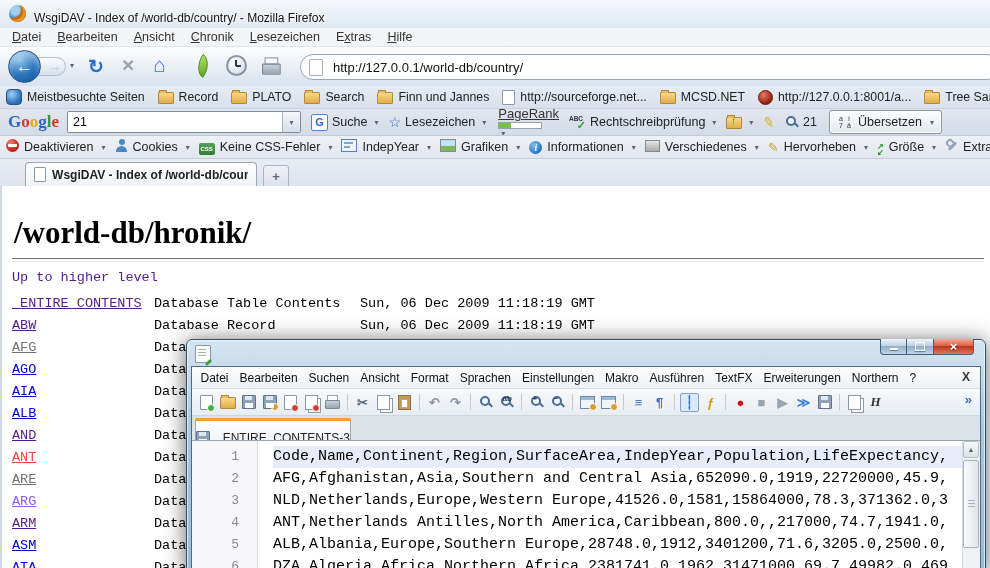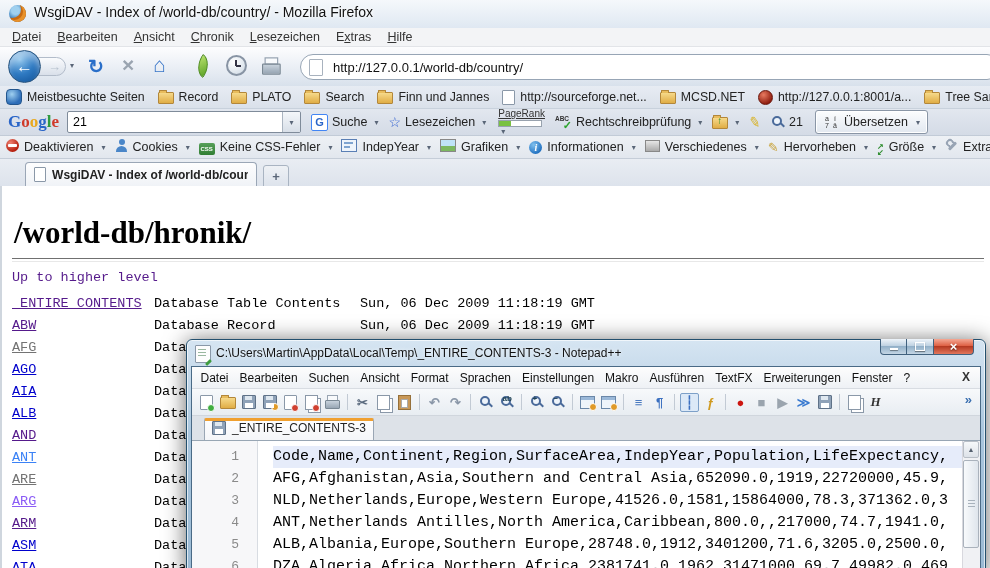--- a/index.html
+++ b/index.html
@@ -17,21 +17,21 @@
           background:linear-gradient(90deg,rgba(203,219,226,0) 0,#c9d8de 60px,#d2dfe5 100%);
           border-bottom:1px solid #9eb4bc}
   .bghdr{position:absolute;top:1px;font-size:11px;color:rgba(38,72,86,.6);filter:blur(.7px);white-space:nowrap}
 
   
   .ff-titlebar{left:0;top:0;width:990px;height:28px;background:linear-gradient(#f5f8fb,#dfe8f2);
                border-bottom:1px solid #cdd7e2}
   .ff-icon{position:absolute;left:9px;top:5px;width:17px;height:17px;border-radius:50%;
            background:radial-gradient(circle at 38% 32%,#9fd0ef 0 25%,#2e74b5 60%,#1c4f86);
            box-shadow:inset -3px -2px 0 0 #e8912a, inset -5px -4px 0 0 #c86a12}
-  .ff-title{position:absolute;left:34px;top:4px;font-size:14px;color:#111;
+  .ff-title{position:absolute;left:34px;top:11px;font-size:12px;color:#111;
             text-shadow:0 0 4px #fff,0 0 4px #fff;white-space:nowrap}
 
   .ff-menubar{left:0;top:28px;width:990px;height:19px;background:#f3f4f6;border-bottom:1px solid #e2e4e8;
               display:flex;align-items:center;padding-left:4px;box-sizing:border-box}
   .ffmenu-item{font-size:12.5px;color:#333;padding:0 8px;cursor:default}
 
   .ff-nav{left:0;top:47px;width:990px;height:39px;
           background:linear-gradient(#fdfdfe,#e4eaf2 70%,#d8e1ec);border-bottom:1px solid #b9c4d2}
   .btn-back{left:8px;top:50px;width:31px;height:31px;border-radius:50%;
             background:radial-gradient(circle at 35% 28%,#8ec4ec,#2f7ac2 48%,#0c4c92);
@@ -76,21 +76,21 @@
            border-radius:2px;overflow:hidden}
   .gsearch input{border:none;outline:none;flex:1;font-size:12.5px;padding:0 5px;
                  font-family:"Liberation Sans",sans-serif}
   .gsearch .dd{width:17px;height:100%;background:linear-gradient(#f4f7fa,#d8dfe8);
                border-left:1px solid #aab4c0;display:flex;align-items:center;justify-content:center}
   .gtb-item{display:inline-flex;align-items:center;gap:4px;font-size:12.5px;color:#222;margin-left:10px}
   .gicon-g{width:15px;height:15px;background:#fff;border:1px solid #4285f4;color:#2a65c8;font-weight:bold;
            font-size:11px;display:inline-flex;align-items:center;justify-content:center;border-radius:2px}
   .gstar{color:#2f5fd0;font-size:14px}
   .pagerank{display:inline-flex;flex-direction:column;align-items:flex-start;margin-left:12px}
-  .pagerank b{font-size:10px;color:#333;font-weight:normal;text-decoration:underline}
+  .pagerank b{font-size:13px;color:#333;font-weight:normal;text-decoration:underline}
   .pr-bar{width:42px;height:5px;border:1px solid #98a2ae;background:#fff;margin-top:1px}
   .pr-bar i{display:block;width:12px;height:100%;background:#7ac142}
   .abc-ic{position:relative;width:17px;height:15px;display:inline-block}
   .abc-ic b{position:absolute;left:0;top:0;font-size:6.5px;color:#333;letter-spacing:0}
   .abc-ic i{position:absolute;right:0;bottom:-2px;font-style:normal;color:#2da42e;font-size:11px;font-weight:bold}
   .fol-up{position:relative}
   .fol-up::after{content:"↑";position:absolute;left:4px;top:-3px;color:#1e8a1e;font-size:10px;font-weight:bold}
   .hl-pen{color:#d8b32a;font-size:14px;display:inline-block;transform:rotate(10deg)}
   .i-mag{position:relative;width:14px;height:14px;display:inline-block;vertical-align:middle}
   .i-mag::before{content:"";position:absolute;left:1px;top:1px;width:6px;height:6px;border:2px solid #4a6a9a;
@@ -207,23 +207,23 @@
   .i-print::before{content:"";position:absolute;left:2px;top:-1px;width:9px;height:4px;background:#f8fafc;border:1px solid #98a4b2}
   .i-print::after{content:"";position:absolute;left:0;top:4px;width:13px;height:7px;
                   background:linear-gradient(#c8d2dc,#98a6b4);border:1px solid #7a8894;border-radius:1px}
   .i-win{display:inline-block;width:13px;height:11px;border:1px solid #6a87a8;background:#eef4fa;position:relative}
   .i-win::before{content:"";position:absolute;left:0;top:0;right:0;height:3px;background:#9ab8d8}
   .badge{position:absolute;right:-3px;bottom:-3px;width:6px;height:6px;border-radius:50%;border:1px solid #fff}
   .bg-green{background:#3fae3f}.bg-red{background:#d04030}.bg-orange{background:#e09a28}
   .hsty{font-family:"Liberation Serif",serif;font-weight:bold;font-style:italic}
 
   .npp-tabbar{position:relative;height:26px;background:#dde2e8;border-bottom:1px solid #b8c0ca}
-  .npp-tab{position:absolute;left:12px;top:2px;height:24px;background:linear-gradient(#fdfdfe,#f2f4f7);
+  .npp-tab{position:absolute;left:3px;top:2px;height:24px;background:linear-gradient(#fdfdfe,#f2f4f7);
            border:1px solid #9aa6b4;border-bottom:none;border-top:3px solid #f0a030;border-radius:2px 2px 0 0;
-           display:flex;align-items:flex-start;gap:6px;padding:0 7px}
+           display:flex;align-items:flex-end;gap:6px;padding:0 0}
   .npp-tab-label{font-size:12px;color:#222;white-space:nowrap}
 
   .npp-editor{position:absolute;left:0;right:0;top:73px;bottom:0;background:#fff;overflow:hidden;
               border-top:1px solid #98a6b4}
   .npp-gutter{position:absolute;left:0;top:0;bottom:0;width:66px;background:#f7f7f9;
               border-right:1px solid #d8dce2;padding-top:5px;box-sizing:border-box}
   .gnum{height:22px;line-height:22px;text-align:right;padding-right:18px;
         font-family:"Liberation Mono",monospace;font-size:13px;color:#8a8a8a}
   .npp-code{position:absolute;left:81px;right:17px;top:0;bottom:0;padding-top:5px;overflow:hidden}
   .cline{height:22px;line-height:22px;font-family:"Liberation Mono",monospace;font-size:15px;color:#000;
@@ -472,21 +472,21 @@
         <a class="mono" style="color:#0000cc">ALB</a>
         <span class="mono type">Database Record</span>
         <span class="mono date"></span>
       </div>
       <div class="listrow" style="top:242px">
         <a class="mono" style="color:#551a8b">AND</a>
         <span class="mono type">Database Record</span>
         <span class="mono date"></span>
       </div>
       <div class="listrow" style="top:264px">
-        <a class="mono" style="color:#3b82f6">ANT</a>
+        <a class="mono" style="color:#ef4444">ANT</a>
         <span class="mono type">Database Record</span>
         <span class="mono date"></span>
       </div>
       <div class="listrow" style="top:286px">
         <a class="mono" style="color:#737373">ARE</a>
         <span class="mono type">Database Record</span>
         <span class="mono date"></span>
       </div>
       <div class="listrow" style="top:308px">
         <a class="mono" style="color:#8b5cf6">ARG</a>
@@ -507,21 +507,20 @@
         <a class="mono" style="color:#0000cc">ATA</a>
         <span class="mono type">Database Record</span>
         <span class="mono date"></span>
       </div>
     </div>
 </div>
 
 <div class="abs npp">
   <div class="npp-frame"></div>
   <span class="npp-ico"></span>
-  <span class="npp-title">C:\Users\Martin\AppData\Local\Temp\_ENTIRE_CONTENTS-3 - Notepad++</span>
   <div class="npp-btns">
       <span class="wbtn min">
         <b class="wb-min"></b>
       </span>
       <span class="wbtn max">
         <b class="wb-max"></b>
       </span>
       <span class="wbtn close">
         <i class="wb-x">×</i>
       </span>
@@ -534,21 +533,21 @@
           <span class="nppmenu-item">Bearbeiten</span>
           <span class="nppmenu-item">Suchen</span>
           <span class="nppmenu-item">Ansicht</span>
           <span class="nppmenu-item">Format</span>
           <span class="nppmenu-item">Sprachen</span>
           <span class="nppmenu-item">Einstellungen</span>
           <span class="nppmenu-item">Makro</span>
           <span class="nppmenu-item">Ausführen</span>
           <span class="nppmenu-item">TextFX</span>
           <span class="nppmenu-item">Erweiterungen</span>
-          <span class="nppmenu-item">Fenster</span>
+          <span class="nppmenu-item">Northern</span>
           <span class="nppmenu-item">?</span>
         </span>
       <span class="npp-menu-x">X</span>
     </div>
     <div class="npp-toolbar">
       <span style="display:inline-flex;align-items:center">
           <span class="tbico ">
             <span class="i-doc">
               <span class="badge bg-green"></span>
             </span>

